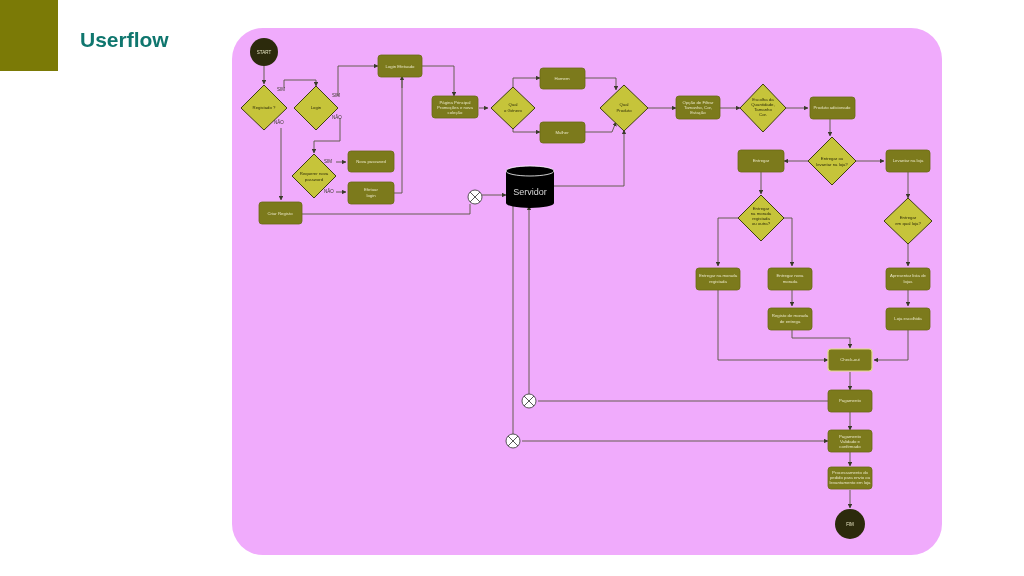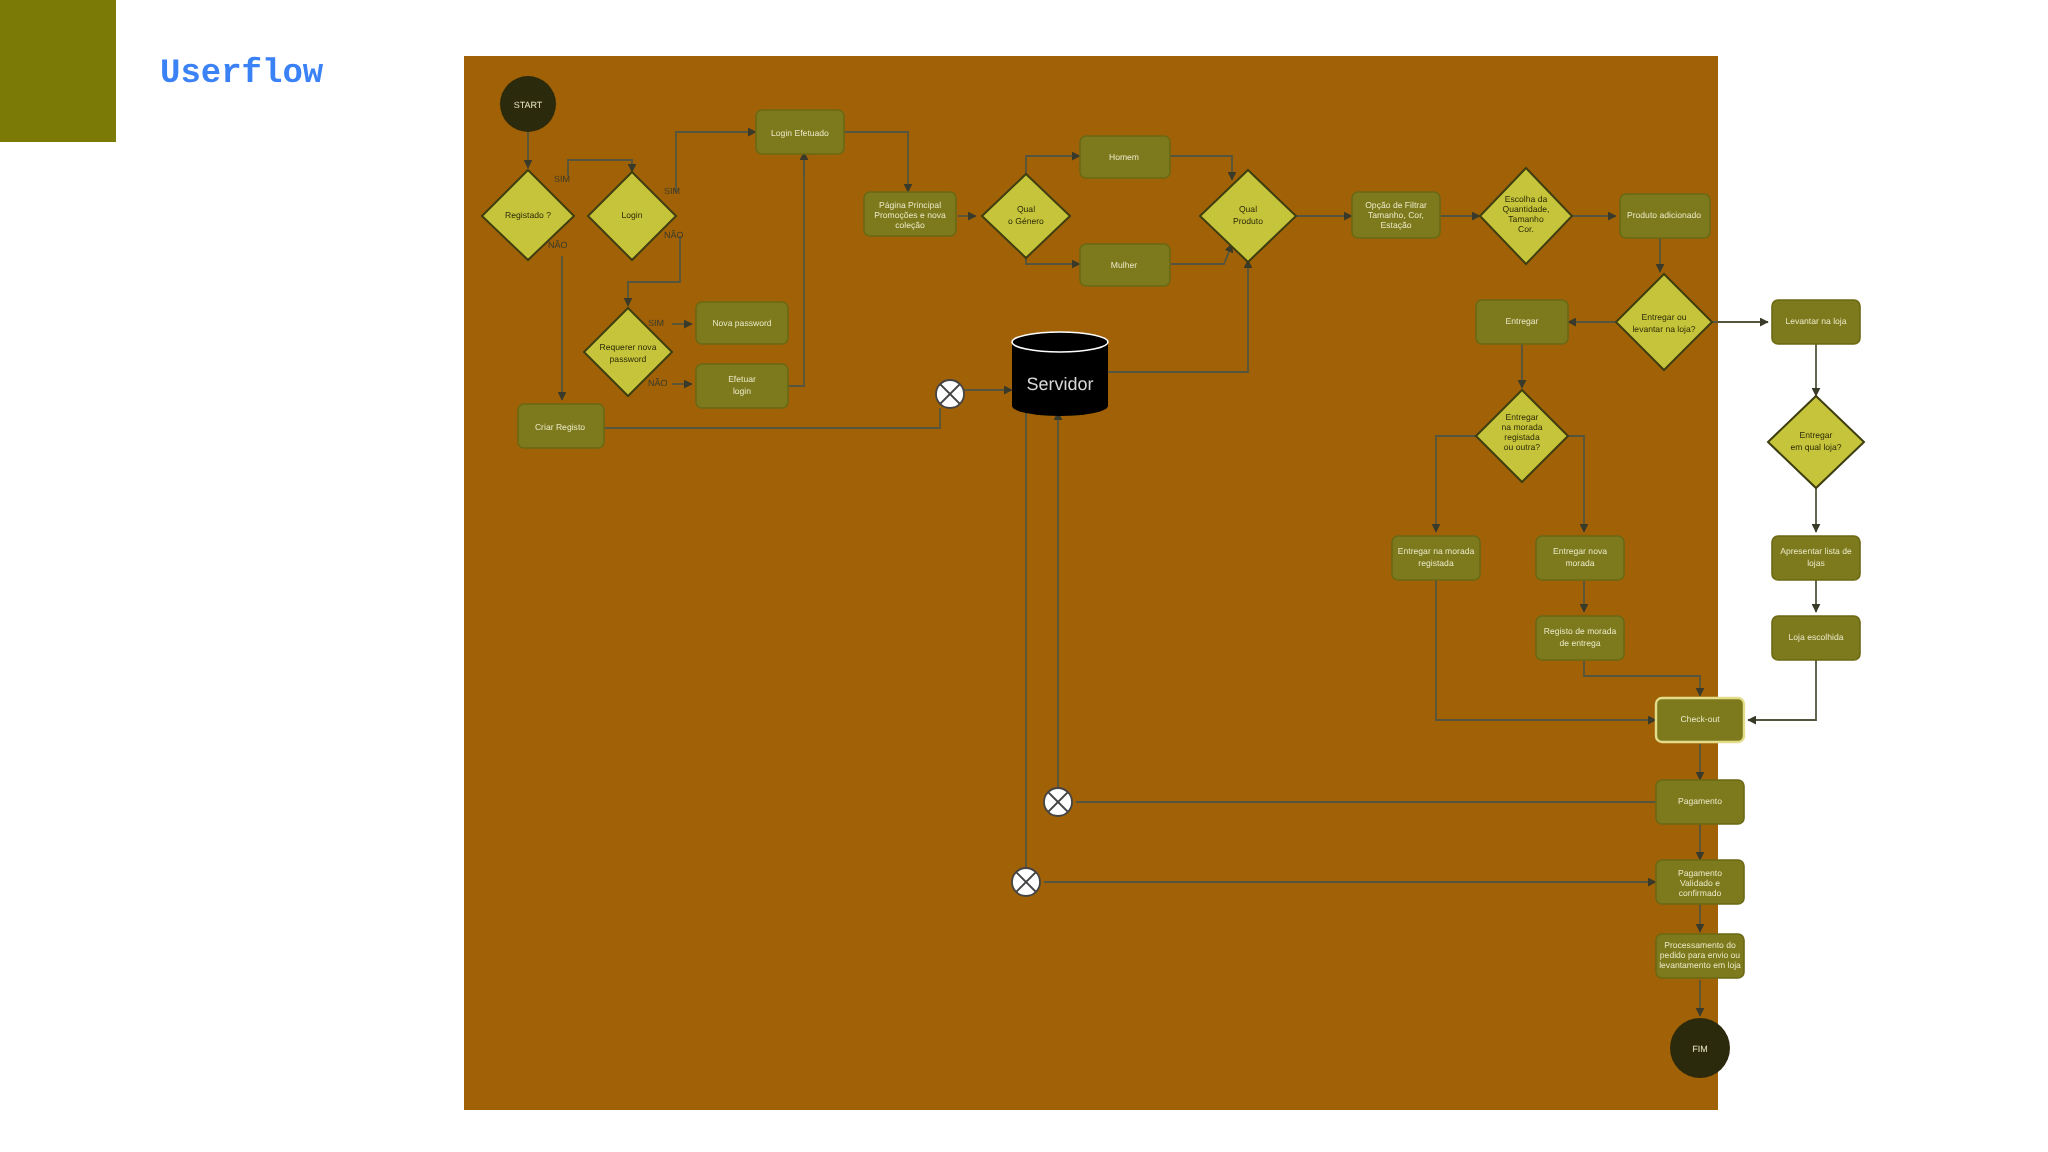--- a/index.html
+++ b/index.html
@@ -1,19 +1,19 @@
 <!DOCTYPE html>
 <html><head>
 <meta charset="utf-8">
 <style>
   html, body { margin:0; padding:0; }
   body { width:1024px; height:576px; background:#ffffff; position:relative; overflow:hidden; font-family:"Liberation Sans", sans-serif; }
   .accent-block { position:absolute; left:0; top:0; width:58px; height:71px; background:#7b7a06; }
-  .page-title { position:absolute; left:80px; top:28px; font-size:17px; font-weight:bold; color:#3b82f6; font-family:Liberation Mono, monospace; }
-  .canvas { position:absolute; left:232px; top:28px; width:627px; height:527px; background:#a16207; }
+  .page-title { position:absolute; left:80px; top:28px; font-size:21px; font-weight:bold; color:#0f766e; font-family:Liberation Sans, sans-serif; }
+  .canvas { position:absolute; left:232px; top:28px; width:710px; height:527px; background:#f0abfc;border-radius:31px; }
   svg { position:absolute; left:0; top:0; }
   .box rect { fill:#7c7a1c; stroke:#6a6914; stroke-width:0.8; }
   .box text, .box-text { fill:#e9e6c4; font-size:4.3px; font-family:"Liberation Sans", sans-serif; text-anchor:middle; }
   .dia polygon { fill:#c6c43a; stroke:#3f3e10; stroke-width:1; }
   .dia text { fill:#2e2d0a; font-size:4.3px; font-family:"Liberation Sans", sans-serif; text-anchor:middle; }
   .lbl { fill:#3a3a2a; font-size:4.5px; font-family:"Liberation Sans", sans-serif; }
   .edge { stroke:#55553f; stroke-width:0.9; fill:none; marker-end:url(#arrow); }
   .line { stroke:#55553f; stroke-width:0.9; fill:none; }
   .term circle { fill:#2c2a0c; }
   .term text { fill:#e9e6c4; font-size:4.5px; font-family:"Liberation Sans", sans-serif; text-anchor:middle; }

